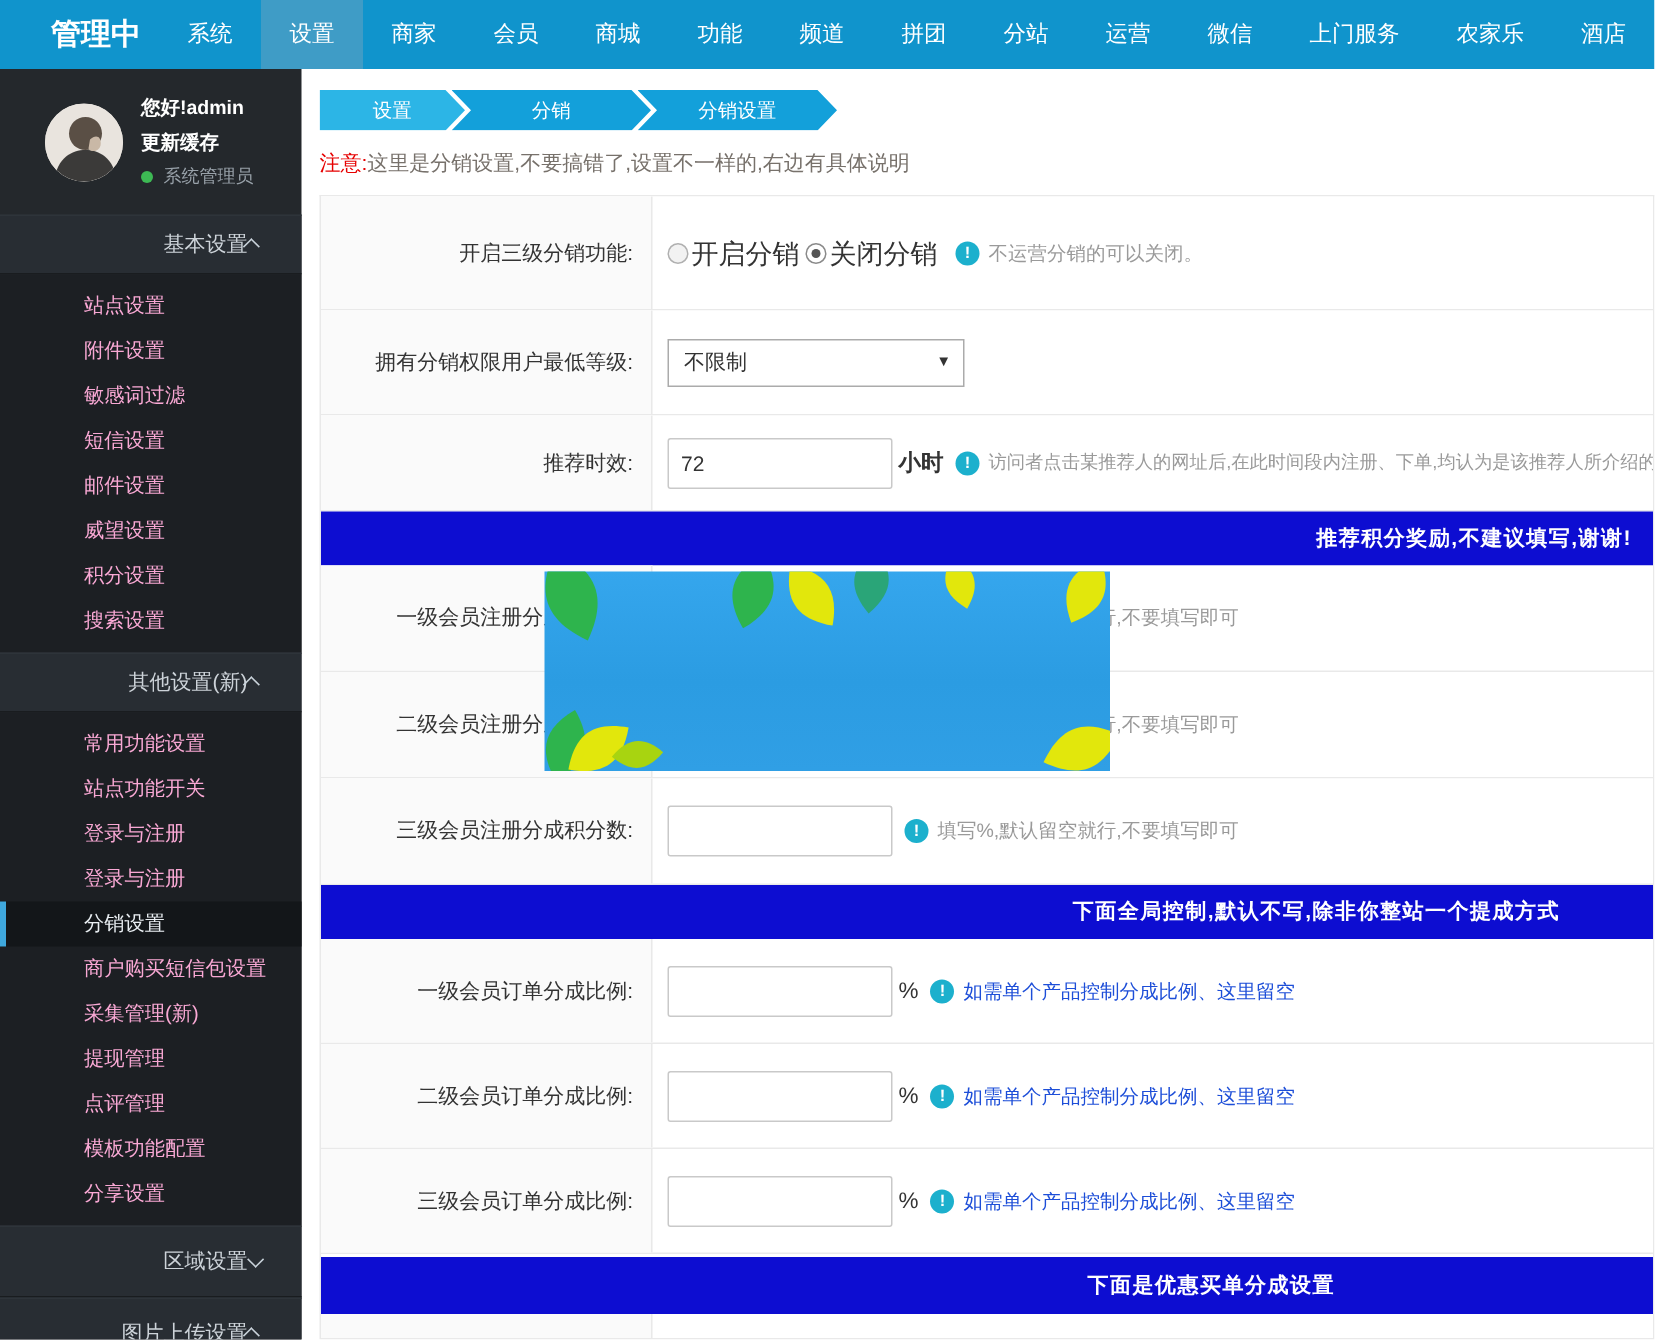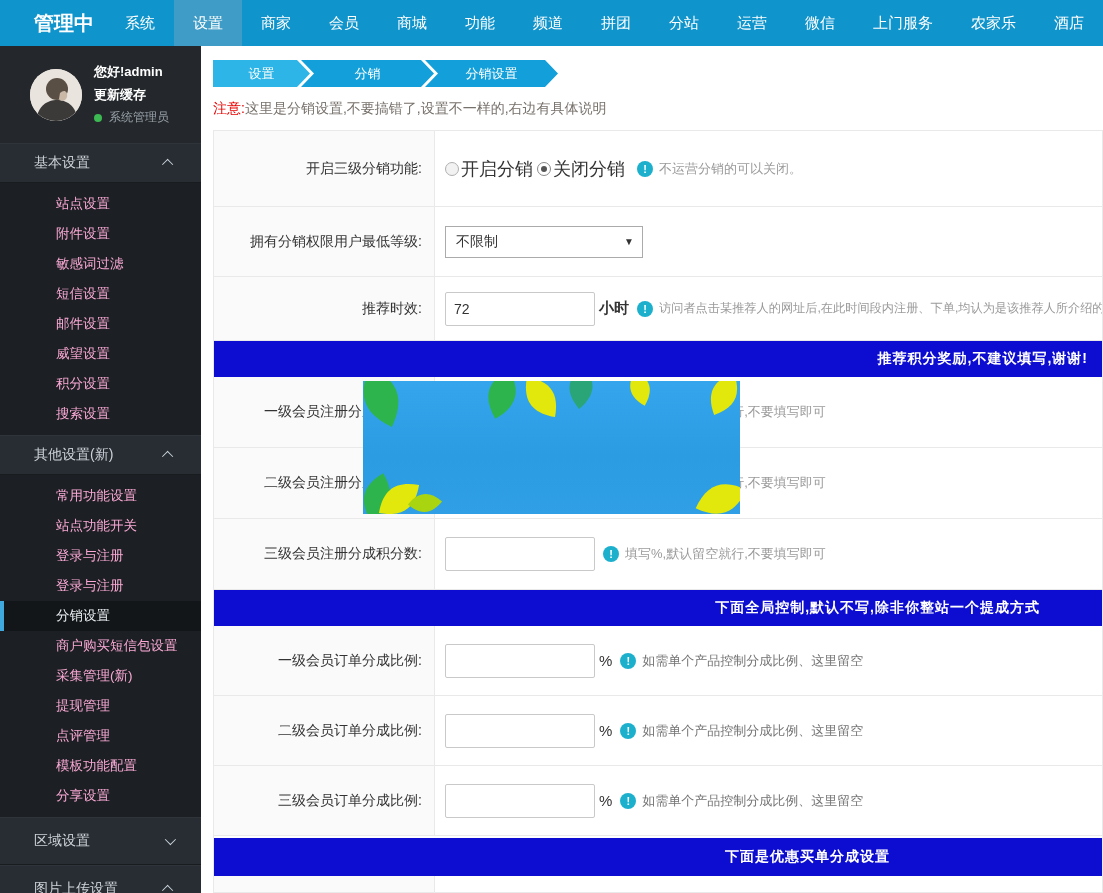--- a/index.html
+++ b/index.html
@@ -17,21 +17,21 @@
   
   .sidebar { position:absolute; top:46px; left:0; width:201px; bottom:0; background:#24282c; }
   .userbox { height:97px; display:flex; align-items:center; padding-left:30px; }
   .avatar { width:52px; height:52px; border-radius:50%; overflow:hidden; background:#e7e3dd; flex:none; }
   .avatar svg { display:block; }
   .user-meta { margin-left:12px; font-size:13px; }
   .greeting { font-weight:bold; color:#fff; margin-bottom:5px; }
   .cache-link { color:#fff; font-weight:bold; margin-bottom:5px; cursor:pointer; }
   .role { color:#98a1a9; font-size:12px; display:flex; align-items:center; }
   .dot { width:8px; height:8px; border-radius:50%; background:#3db954; margin-right:7px; }
-  .sec-header { height:40px; display:flex; align-items:center; justify-content:space-between;
+  .sec-header { height:40px; display:flex; align-items:center; justify-content:flex-end;
     padding:0 28px 0 34px; background:#282d33; border-top:1px solid #2e343a; border-bottom:1px solid #191c1f;
     font-size:14px; color:#cdd3d9; cursor:pointer; }
   .section.big .sec-header { height:48px; }
   .chev { width:8px; height:8px; border-left:1px solid #c9d2da; border-top:1px solid #c9d2da; display:inline-block; }
   .chev.up { transform:rotate(45deg) translateY(2px); }
   .chev.down { transform:rotate(225deg) translateY(2px); }
   .sec-items { background:#1c1f23; padding:6px 0; }
   .side-item { height:30px; line-height:30px; padding-left:52px; font-size:13.5px; color:#f9a8d4;
     cursor:pointer; border-left:4px solid transparent; }
   .side-item.active { background:#131619; border-left-color:#3fa8dd; color:#e9eef2; }
@@ -54,21 +54,21 @@
     font-size:14px; color:#333; outline:none; flex:none; }
   .selectbox { width:198px; height:32px; border:1px solid #ababab; display:flex; align-items:center;
     justify-content:space-between; padding:0 8px 0 10px; font-size:14px; color:#333; background:#fff; cursor:pointer; }
   .caret { font-size:10px; color:#333; }
   .suffix { font-size:15px; color:#333; margin-left:4px; }
   .suffix.bold { font-weight:bold; }
   .info { width:16px; height:16px; border-radius:50%; background:#1cb0cd; color:#fff; font-size:11px;
     font-weight:bold; display:inline-flex; align-items:center; justify-content:center; margin:0 6px 0 8px; flex:none; }
   .note { font-size:13px; }
   .note.gray { color:#9a9a9a; }
-  .note.red { color:#737373; }
+  .note.red { color:#1d4ed8; }
   .note.tight { font-size:12.2px; }
   .ropt { font-size:18px; color:#333; display:flex; align-items:center; cursor:pointer; margin-right:4px; }
   .radio { width:14px; height:14px; border-radius:50%; border:1px solid #b0b0b0; background:#f2f2f2;
     display:inline-block; margin-right:2px; position:relative; flex:none; }
   .radio.checked { border-color:#8a8a8a; background:#fff; }
   .radio.checked::after { content:""; position:absolute; left:3px; top:3px; width:6px; height:6px;
     border-radius:50%; background:#555; }
   .banner { background:#0d0dd1; color:#fff; font-weight:bold; font-size:14px; display:flex;
     align-items:center; justify-content:flex-end; border-bottom:none; letter-spacing:1px; }
   

